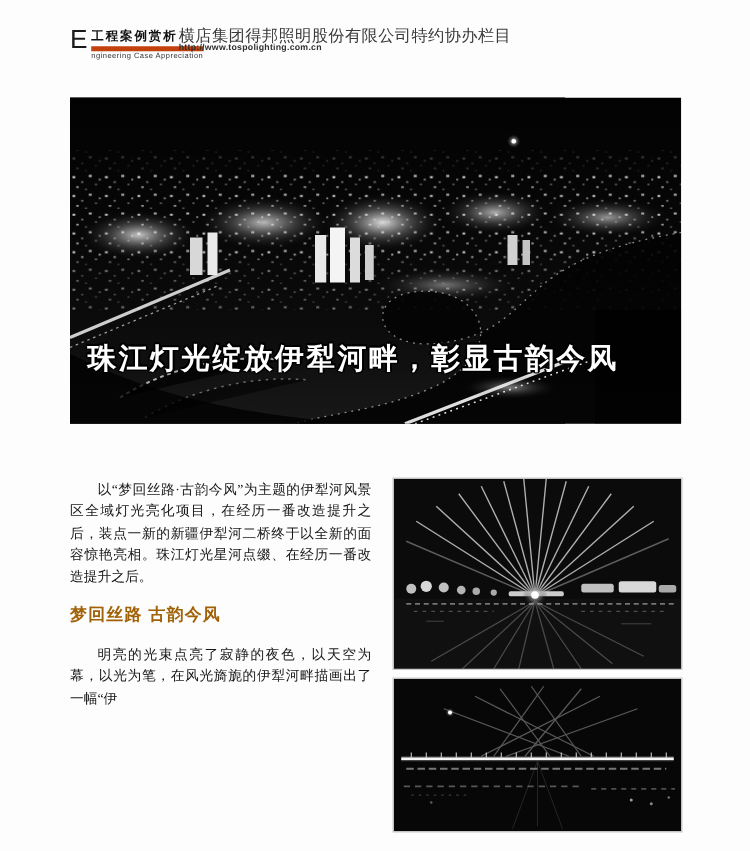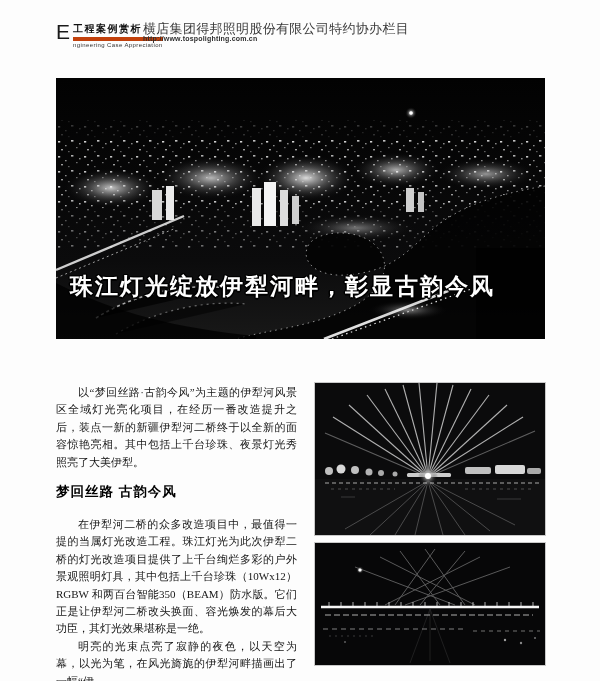--- a/index.html
+++ b/index.html
@@ -47,21 +47,21 @@
   }
 
   
   .col-left { position:absolute; left:56px; top:384px; width:241px; }
   .col-left p {
     margin:0; text-indent:2em; font-size:11px; line-height:17.4px;
     text-align:justify; color:#161616;
   }
   .sec-head {
     font-family:"Liberation Sans","DejaVu Sans",sans-serif;
-    font-size:13.5px; font-weight:bold; color:#000000; letter-spacing:1px;
+    font-size:13.5px; font-weight:bold; color:#a16207; letter-spacing:1px;
     margin:12px 0 15px 0;
   }
 
   
   .photo { position:absolute; left:315px; width:230px; background:#0a0a0a; outline:1px solid #c9c9c9; }
   .photo-1 { top:383px; height:152px; }
   .photo-2 { top:543px; height:122px; }
   .photo svg { display:block; }
 </style>
 </head>
@@ -144,23 +144,22 @@
       <path d="M276,261 L418,210" stroke="#ffffff" stroke-width="1.2" stroke-dasharray="1.5 3.5" opacity="0.9"></path>
       <ellipse cx="352" cy="232" rx="40" ry="10" fill="url(#glow)" opacity="0.5"></ellipse>
 
       <path d="M0,261 L0,205 C60,235 120,250 200,258 L200,261 Z" fill="#000000" opacity="0.75"></path>
       <rect x="420" y="170" width="69" height="91" fill="#000000" opacity="0.55"></rect>
     </svg>
     <div class="hero-title">珠江灯光绽放伊犁河畔，彰显古韵今风</div>
   </div>
 
   <div class="col-left">
-    <p>以“梦回丝路·古韵今风”为主题的伊犁河风景区全域灯光亮化项目，在经历一番改造提升之后，装点一新的新疆伊犁河二桥终于以全新的面容惊艳亮相。其中包括上千台珍珠、夜景灯光秀照亮了大美伊犁。</p>
+    <p>以“梦回丝路·古韵今风”为主题的伊犁河风景区全域灯光亮化项目，在经历一番改造提升之后，装点一新的新疆伊犁河二桥终于以全新的面容惊艳亮相。珠江灯光星河点缀、在经历一番改造提升之后。</p>
     <div class="sec-head">梦回丝路 古韵今风</div>
-    <p>在伊犁河二桥的众多改造项目中，最值得一提的当属灯光改造工程。珠江灯光为此次伊犁二桥的灯光改造项目提供了上千台绚烂多彩的户外景观照明灯具，其中包括上千台珍珠（10Wx12）RGBW 和两百台智能350（BEAM）防水版。它们正是让伊犁河二桥改头换面、容光焕发的幕后大功臣，其灯光效果堪称是一绝。</p>
     <p>明亮的光束点亮了寂静的夜色，以天空为幕，以光为笔，在风光旖旎的伊犁河畔描画出了一幅“伊</p>
   </div>
 
   <div class="photo photo-1">
     <svg width="230" height="152" viewBox="0 0 230 152">
       <defs>
         <radialGradient id="g2" cx="0.5" cy="0.5" r="0.5">
           <stop offset="0" stop-color="#ffffff" stop-opacity="0.95"></stop>
           <stop offset="1" stop-color="#000000" stop-opacity="0"></stop>
         </radialGradient>

